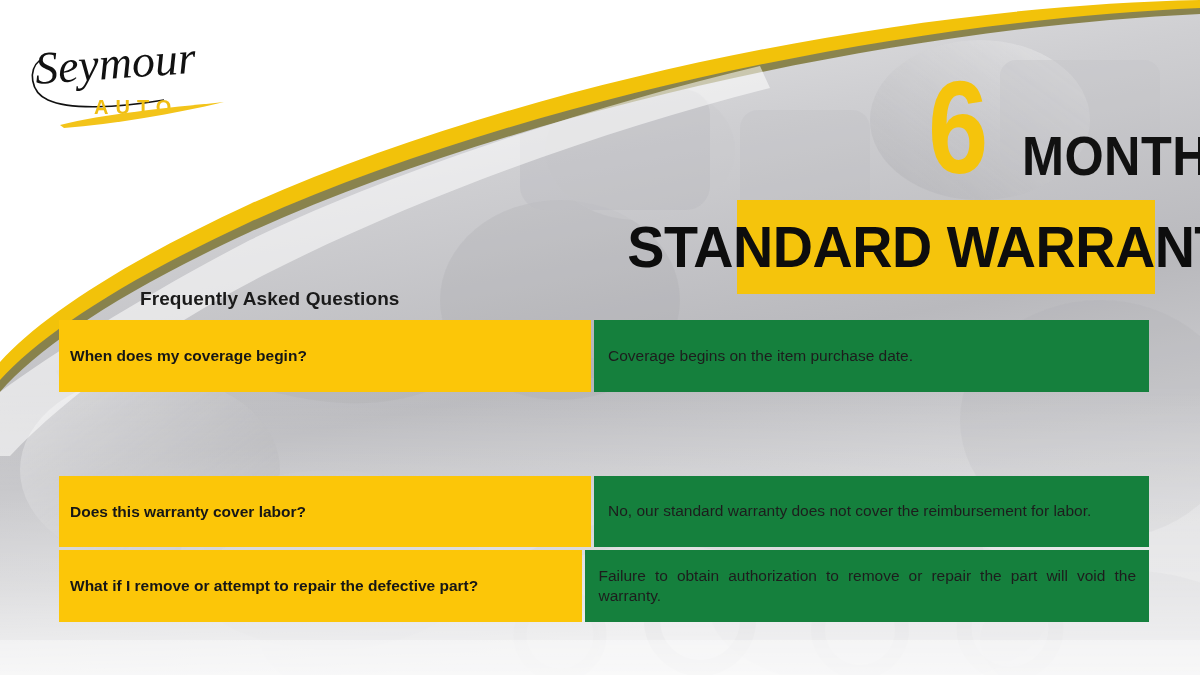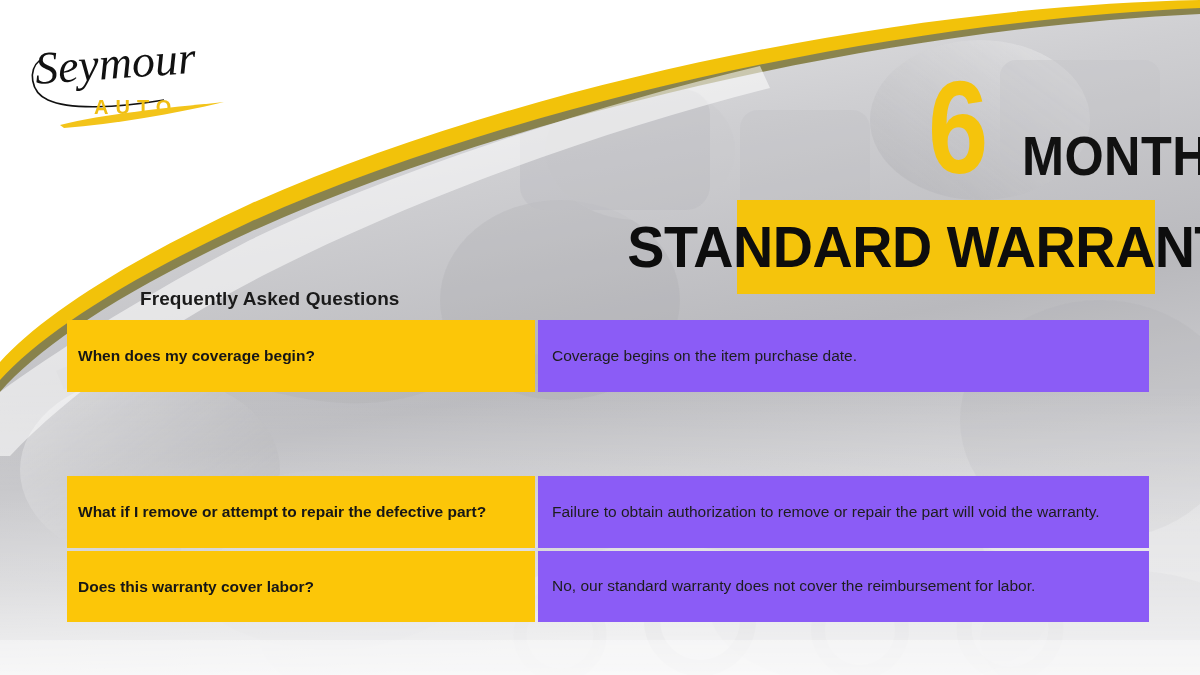--- a/index.html
+++ b/index.html
@@ -131,37 +131,36 @@
     display: flex;
     gap: 3px;
     flex: 0 0 auto;
   }
   .faq-row.r1 { height: 72px; }
   .faq-row.r2 { height: 78px; }
   .faq-row.r3 { height: 71px; }
   .faq-row.r4 { height: 72px; }
 
   .faq-q {
-    width: 468px;
+    width: 532px;
     background: #FCC608;
     box-sizing: border-box;
     padding: 0 9px 0 11px;
     display: flex;
     align-items: center;
-    margin-left: 8px;
   }
   .faq-q span {
     font-size: 15.5px;
     font-weight: bold;
     color: #161616;
     line-height: 1.25;
   }
   .faq-a {
     flex: 1 1 auto;
-    background: #8b5cf6;
+    background: #15803d;
     box-sizing: border-box;
     padding: 0 13px 0 14px;
     display: flex;
     align-items: center;
   }
   .faq-a span {
     font-size: 15.5px;
     color: #1d1d1d;
     line-height: 1.3;
     text-align: justify;
@@ -276,33 +275,33 @@
         <span>When does my coverage begin?</span>
       </div>
       <div class="faq-a plain">
         <span>Coverage begins on the item purchase date.</span>
       </div>
     </div>
 
     <div class="faq-row r2">
     </div>
 
+    <div class="faq-row r3">
+      <div class="faq-q">
+        <span>Does this warranty cover labor?</span>
+      </div>
+      <div class="faq-a justify">
+        <span>No, our standard warranty does not cover the reimbursement for labor.</span>
+      </div>
+    </div>
+
     <div class="faq-row r4">
       <div class="faq-q">
         <span>What if I remove or attempt to repair the defective part?</span>
       </div>
       <div class="faq-a justify">
         <span>Failure to obtain authorization to remove or repair the part will void the warranty.</span>
       </div>
     </div>
 
-    <div class="faq-row r3">
-      <div class="faq-q">
-        <span>Does this warranty cover labor?</span>
-      </div>
-      <div class="faq-a justify">
-        <span>No, our standard warranty does not cover the reimbursement for labor.</span>
-      </div>
-    </div>
-
   </div>
 
 </div>
 
 </body></html>

